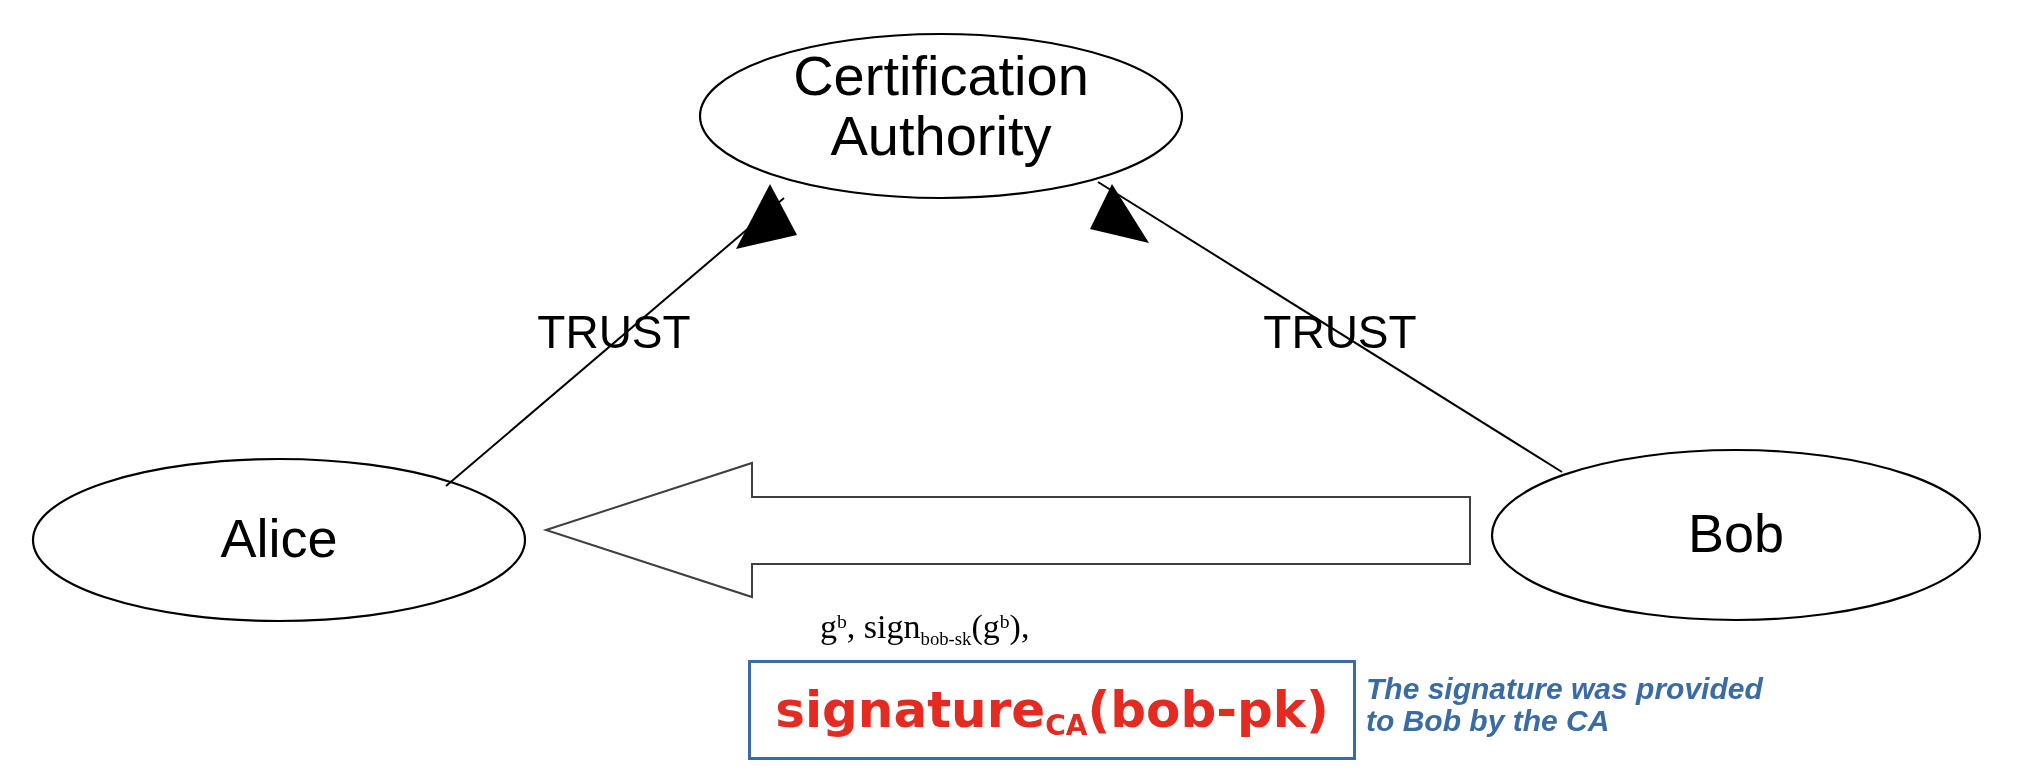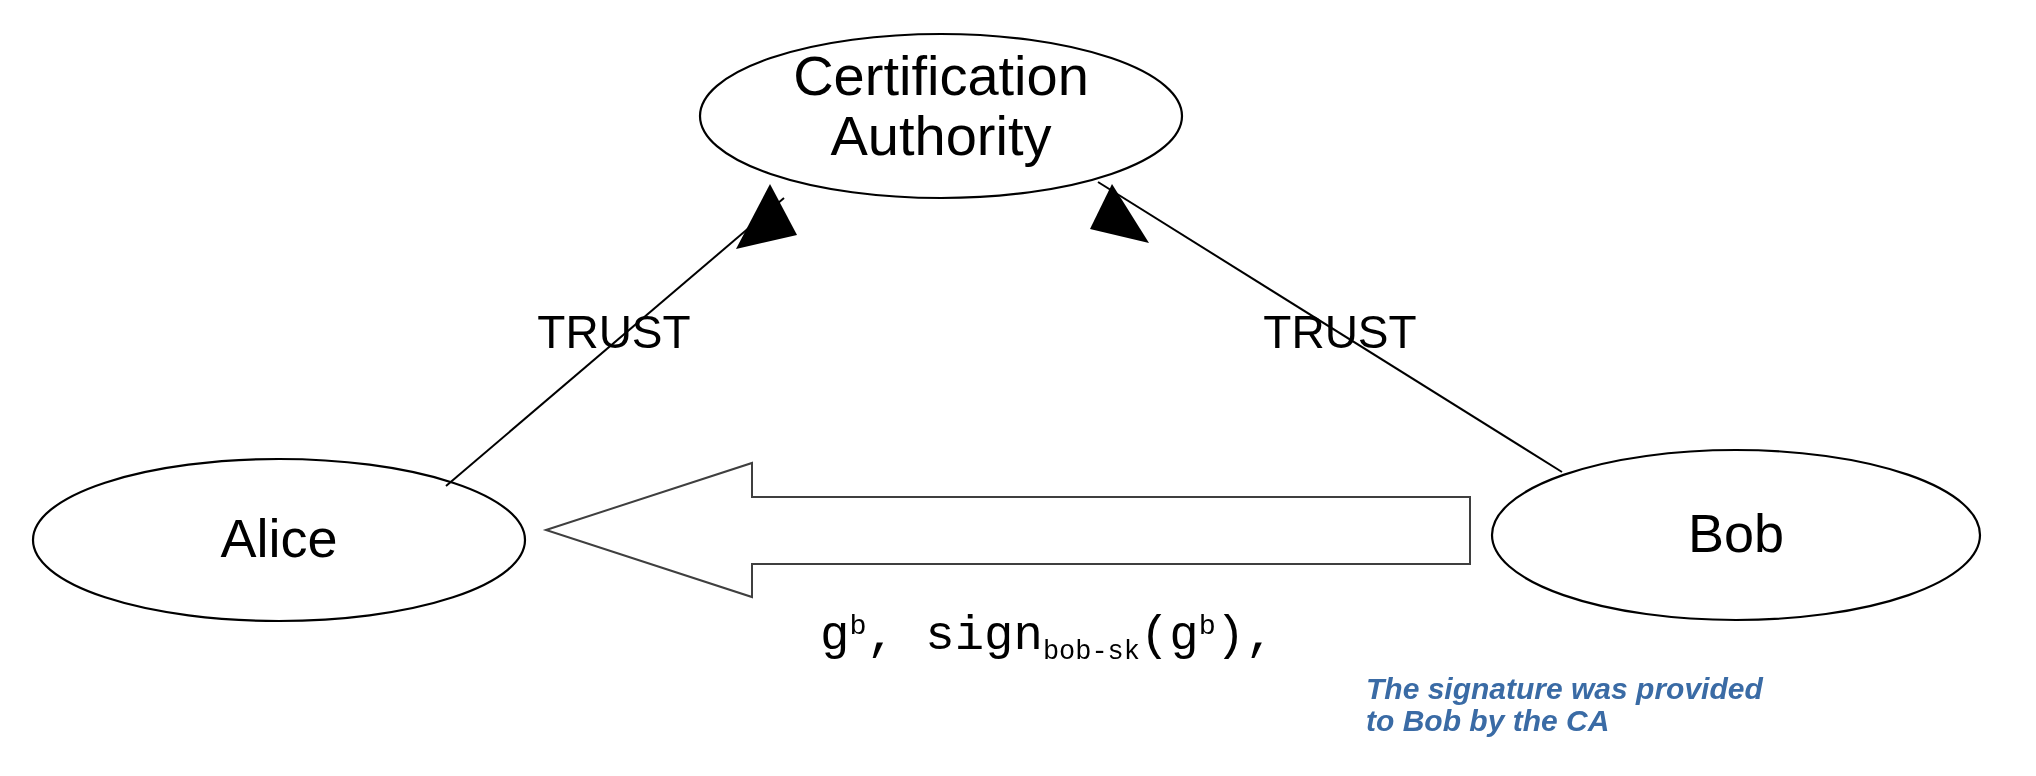--- a/index.html
+++ b/index.html
@@ -61,22 +61,22 @@
     text-anchor: middle;
   }
   .block-arrow {
     fill: #ffffff;
     stroke: #3f3f3f;
     stroke-width: 2;
     stroke-linejoin: miter;
   }
   .mono-formula {
     position: absolute;
-    font-family: Liberation Mono, monospace;
-    font-size: 49px;
+    font-family: Liberation Serif, serif;
+    font-size: 34px;
     color: #000000;
     white-space: nowrap;
     letter-spacing: 0px;
   }
   .mono-formula sup {
     font-size: 0.58em;
     vertical-align: 0.52em;
     line-height: 0;
   }
   .mono-formula sub {
@@ -149,17 +149,20 @@
     </g>
 
     <text class="trust-label" x="614" y="348">TRUST</text>
     <text class="trust-label" x="1340" y="348">TRUST</text>
 
     <polygon class="block-arrow" points="546,530 752,463 752,497 1470,497 1470,564 752,564 752,597"></polygon>
   </svg>
 
   <div class="mono-formula" id="msg-line1" style="left:820px; top:608px;"><span>g</span><sup>b</sup><span>, </span><span>sign</span><sub>bob-sk</sub><span>(</span><span>g</span><sup>b</sup><span>),</span></div>
 
+  <div id="signature-box" style="left:748px; top:660px; width:608px; height:100px;">
+    <span id="signature-text" style="color:#e32b21;"><span>signature</span><sub>CA</sub><span>(bob-pk)</span></span>
+  </div>
 
   <div id="annotation" style="left:1366px; top:673px; color:#3a6ba5;">The signature was provided
 to Bob by the CA</div>
 
 </div>
 
 </body></html>

